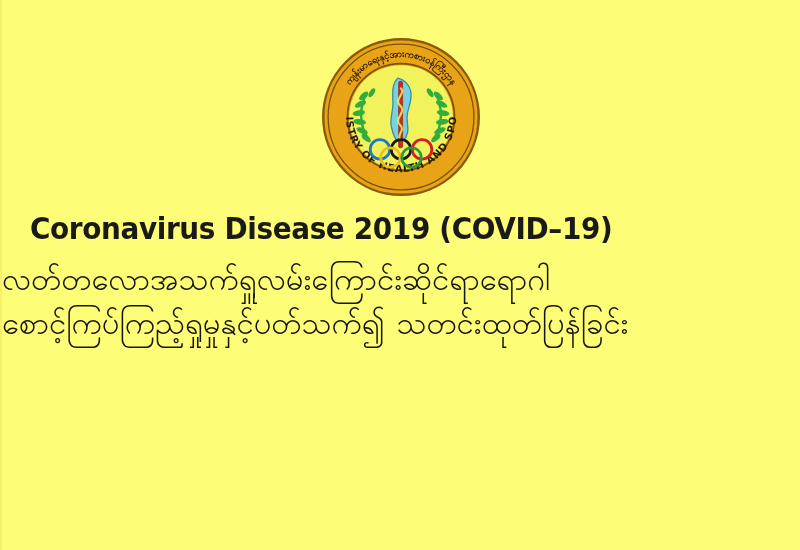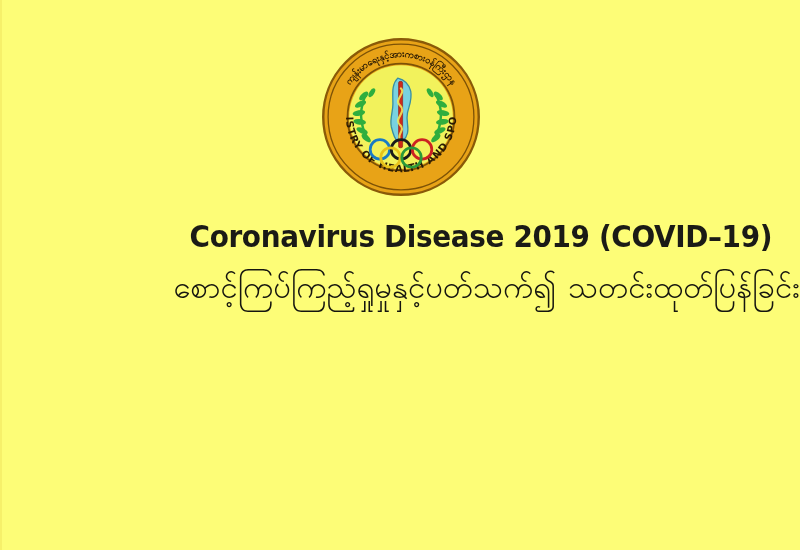--- a/index.html
+++ b/index.html
@@ -34,22 +34,22 @@
     width: 162px;
     height: 162px;
   }
   .seal-svg { display: block; width: 162px; height: 162px; }
 
   
   .text-block {
     position: absolute;
     left: 0;
     right: 0;
-    top: 220px;
-    text-align: right;
+    top: 212px;
+    text-align: left;
     color: #1b1b16;
   }
 
   .title-en {
     font-family: "DejaVu Sans", "Liberation Sans", sans-serif;
     font-size: 30px;
     font-weight: bold;
     letter-spacing: -0.4px;
     line-height: 1.15;
     margin: 0 0 14px 0;
@@ -141,18 +141,19 @@
         <circle cx="87" cy="150" r="12" stroke="#e8c21a"></circle>
         <circle cx="113" cy="150" r="12" stroke="#2a9a3a"></circle>
       </g>
     </svg>
   </div>
 
   <div class="text-block">
 
     <div class="title-en">Coronavirus Disease 2019 (COVID–19)</div>
 
+    <div class="mm-line l1">လတ်တလောအသက်ရှူလမ်းကြောင်းဆိုင်ရာရောဂါ</div>
 
     <div class="mm-line l2">စောင့်ကြပ်ကြည့်ရှုမှုနှင့်ပတ်သက်၍ သတင်းထုတ်ပြန်ခြင်း</div>
 
   </div>
 
 </div>
 
 </body></html>

